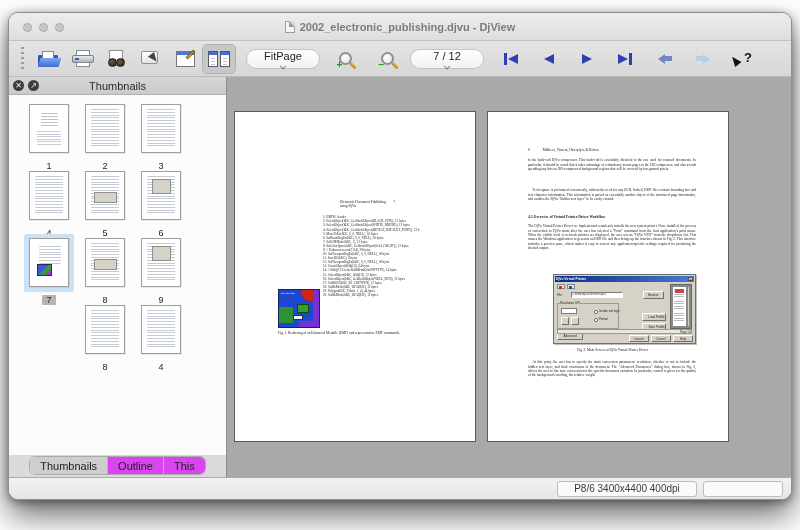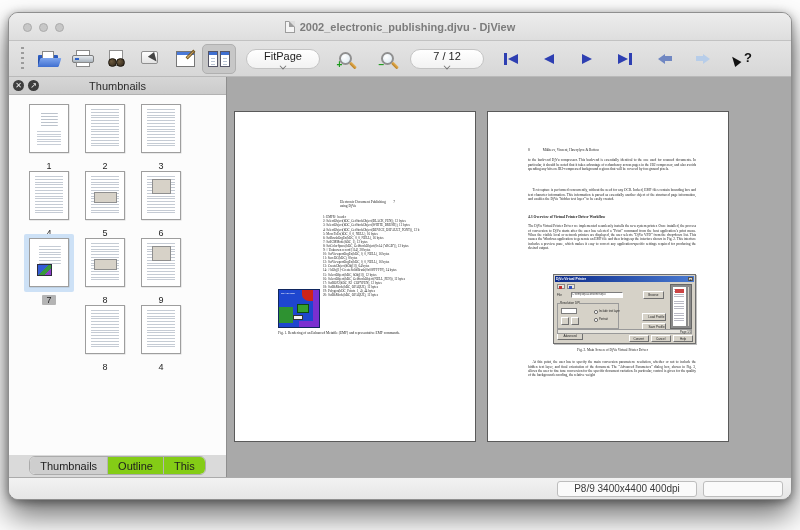--- a/index.html
+++ b/index.html
@@ -113,21 +113,21 @@
   .v-emf .tl::after { content:""; position:absolute; left:2px; top:55%; width:13px; height:10px;
     background:linear-gradient(135deg,#2b55d4 0 45%, #2f9433 45% 72%, #8a35c9 72% 100%); border:0.5px solid #223; }
   .v-dark .tl::before { content:""; position:absolute; left:10%; top:6%; width:42%; height:30%;
     background:#a39a8c; border:0.5px solid #777; box-shadow:16px 4px 0 #c0b9ad; }
   .v-dark .tl::after { content:""; position:absolute; left:16%; top:52%; width:30%; height:20%;
     background:#161616; box-shadow:15px 3px 0 #3c2f2f, 2px 12px 0 #444; }
   .thumb-num { margin-top:3px; font-size:9px; color:#1e1e1e; line-height:11px; }
   .thumb-num .sel { background:#b4b4b4; padding:0 4px; border-radius:1px; }
   .sb-tabs { flex:0 0 22px; background:#dadada; display:flex; justify-content:center; align-items:flex-start; padding-top:1px; }
   .seg { display:flex; height:19px; border:1px solid #ababab; border-radius:6px; overflow:hidden; background:#fff; }
-  .seg .tab { font-size:11px; color:#1d1d1d; padding:0 10px; display:flex; align-items:center; border-right:1px solid #b5b5b5; background:#84cc16; }
+  .seg .tab { font-size:11px; color:#1d1d1d; padding:0 10px; display:flex; align-items:center; border-right:1px solid #b5b5b5; background:#d946ef; }
   .seg .tab:last-child { border-right:none; }
   .seg .tab.active { background:#cecece; }
 
   
   .main { flex:1; position:relative; background:#a9a9a9; overflow:hidden; }
   .page { position:absolute; top:34px; width:242px; height:331px; background:#fff; border:1px solid #5a5a5a;
     font-family:"Liberation Serif", serif; color:#1c1c1c; }
   .page-left { left:7px; } .page-right { left:260px; }
   .shrink { transform:scale(.5); transform-origin:0 0; width:200%; }
   .runhead { position:absolute; display:flex; justify-content:space-between; font-size:7px; }
@@ -532,17 +532,17 @@
           </div>
         <div class="para pr-p4">
             <div class="shrink ind">At this point, the user has to specify the main conversion parameters: resolution, whether or not to include the hidden text layer, and final orientation of the document. The “Advanced Parameters” dialog box, shown in Fig. 3, allows the user to fine tune conversion for the specific document variation. In particular, control is given for the quality of the background encoding, the relative weight</div>
           </div>
       </div>
 
     </div>
   </div>
 
   <div class="statusbar">
-    <div class="status-cell cell-info">P8/9 3400x4400 400dpi</div>
+    <div class="status-cell cell-info">P8/6 3400x4400 400dpi</div>
     <div class="status-cell cell-extra"></div>
   </div>
 
 </div>
 
 </body></html>

